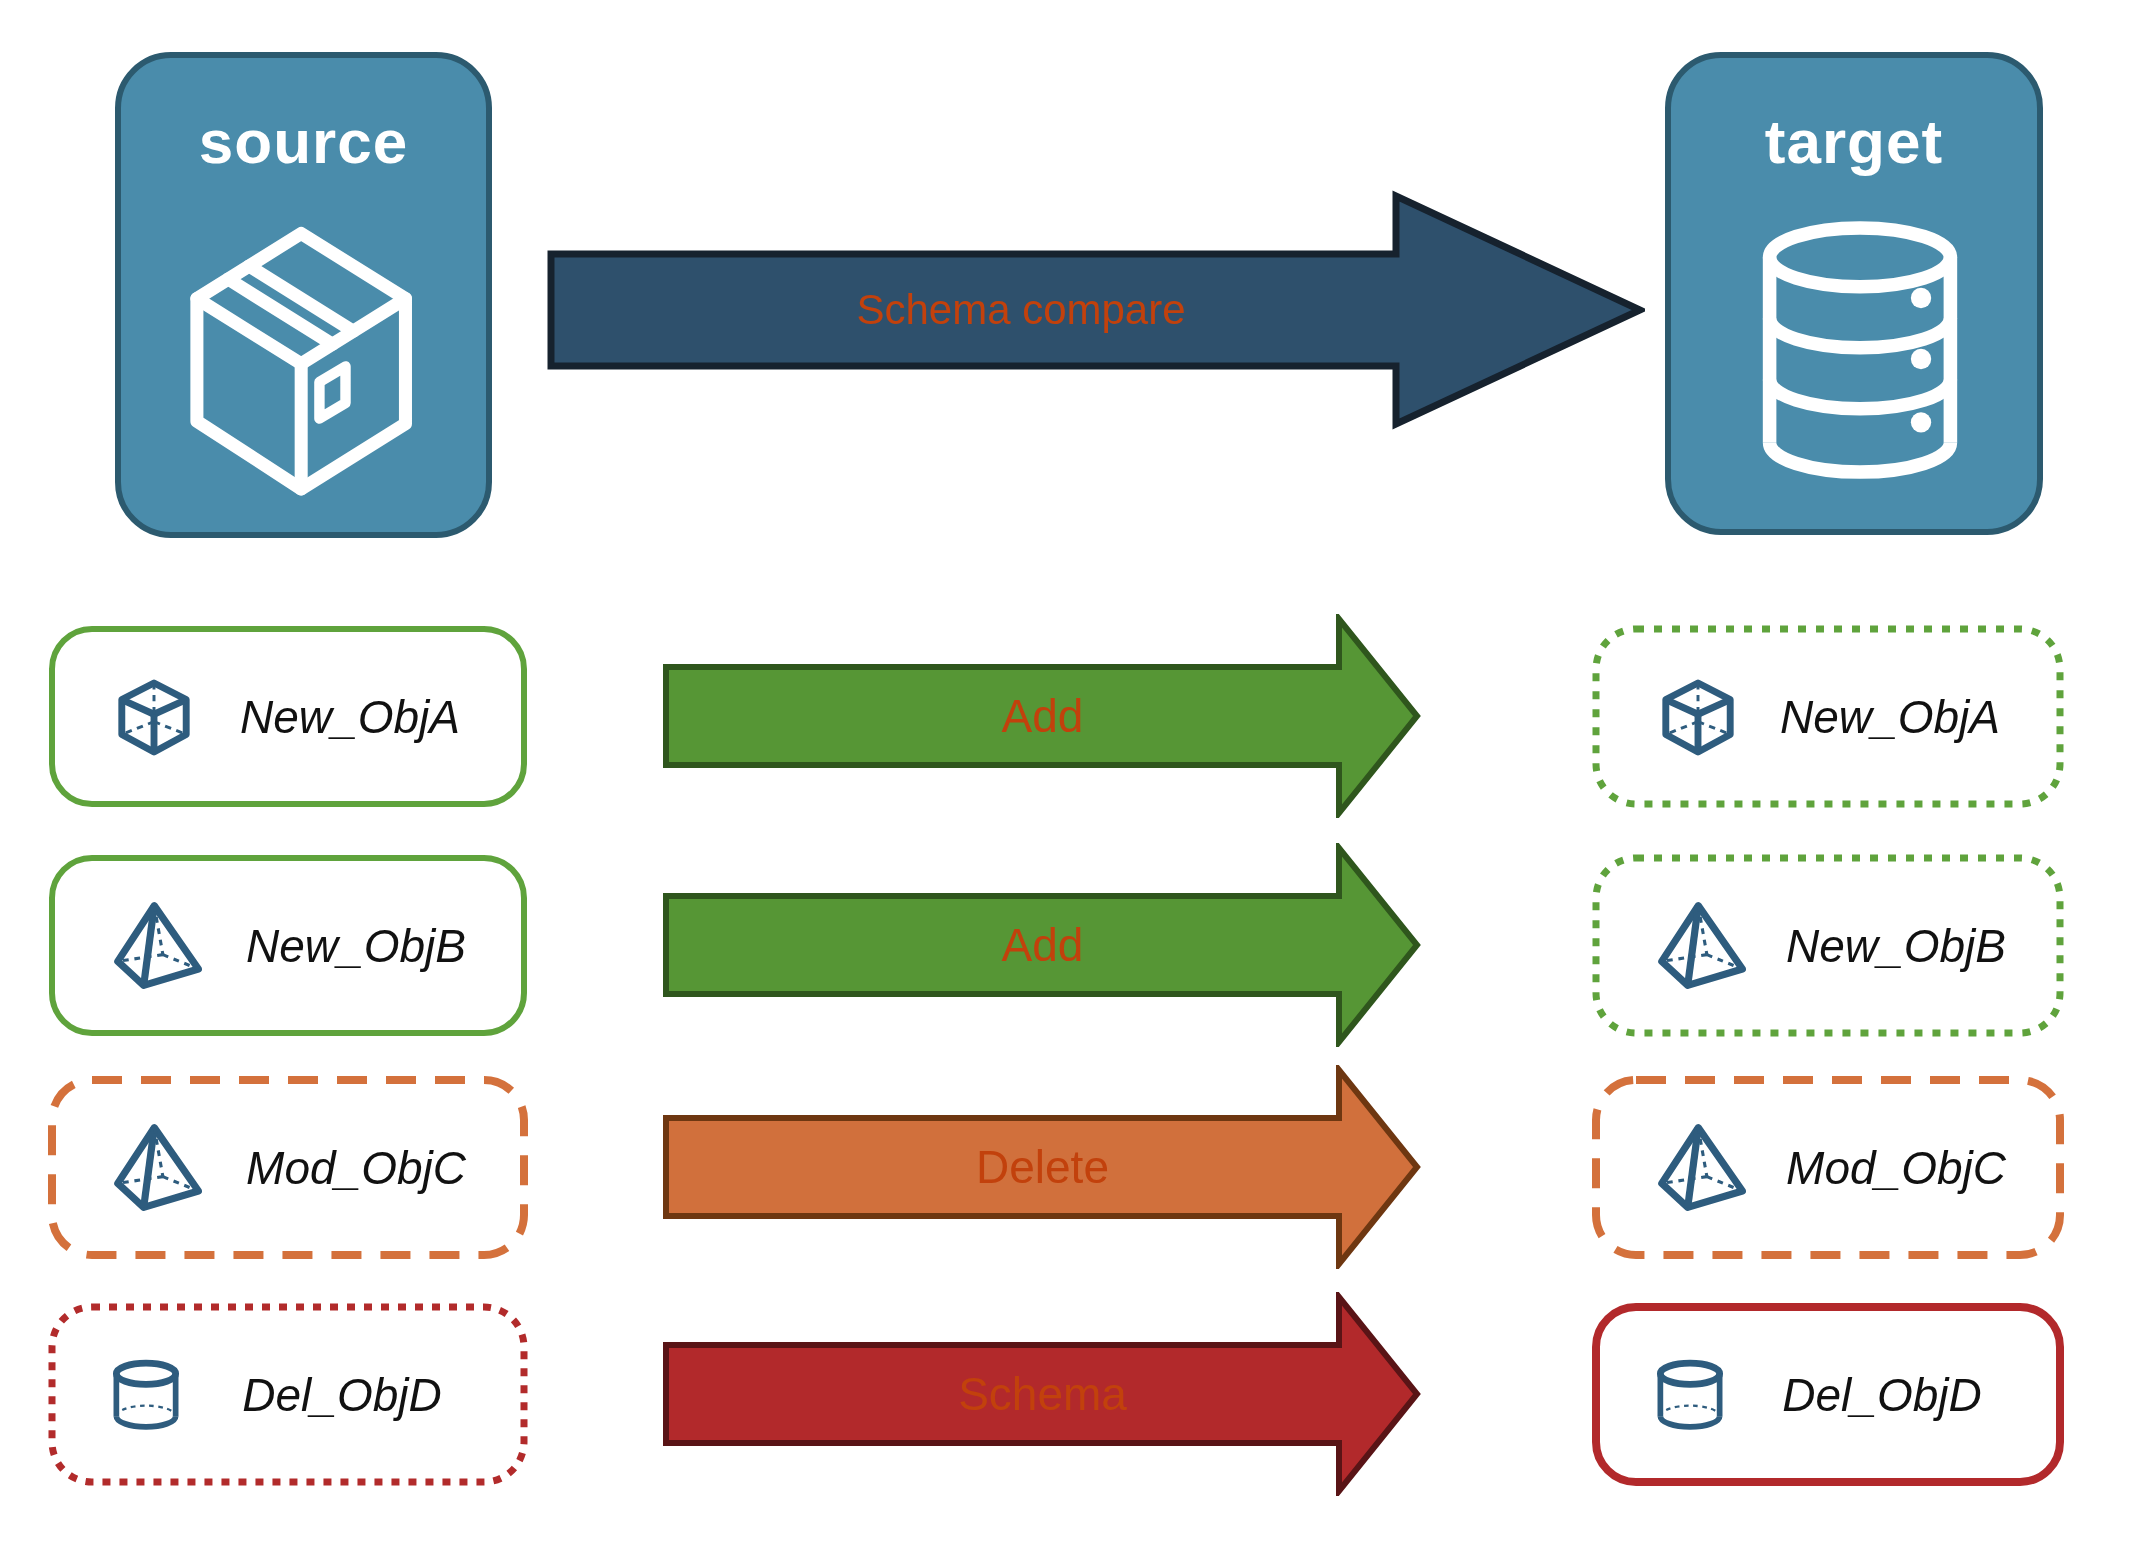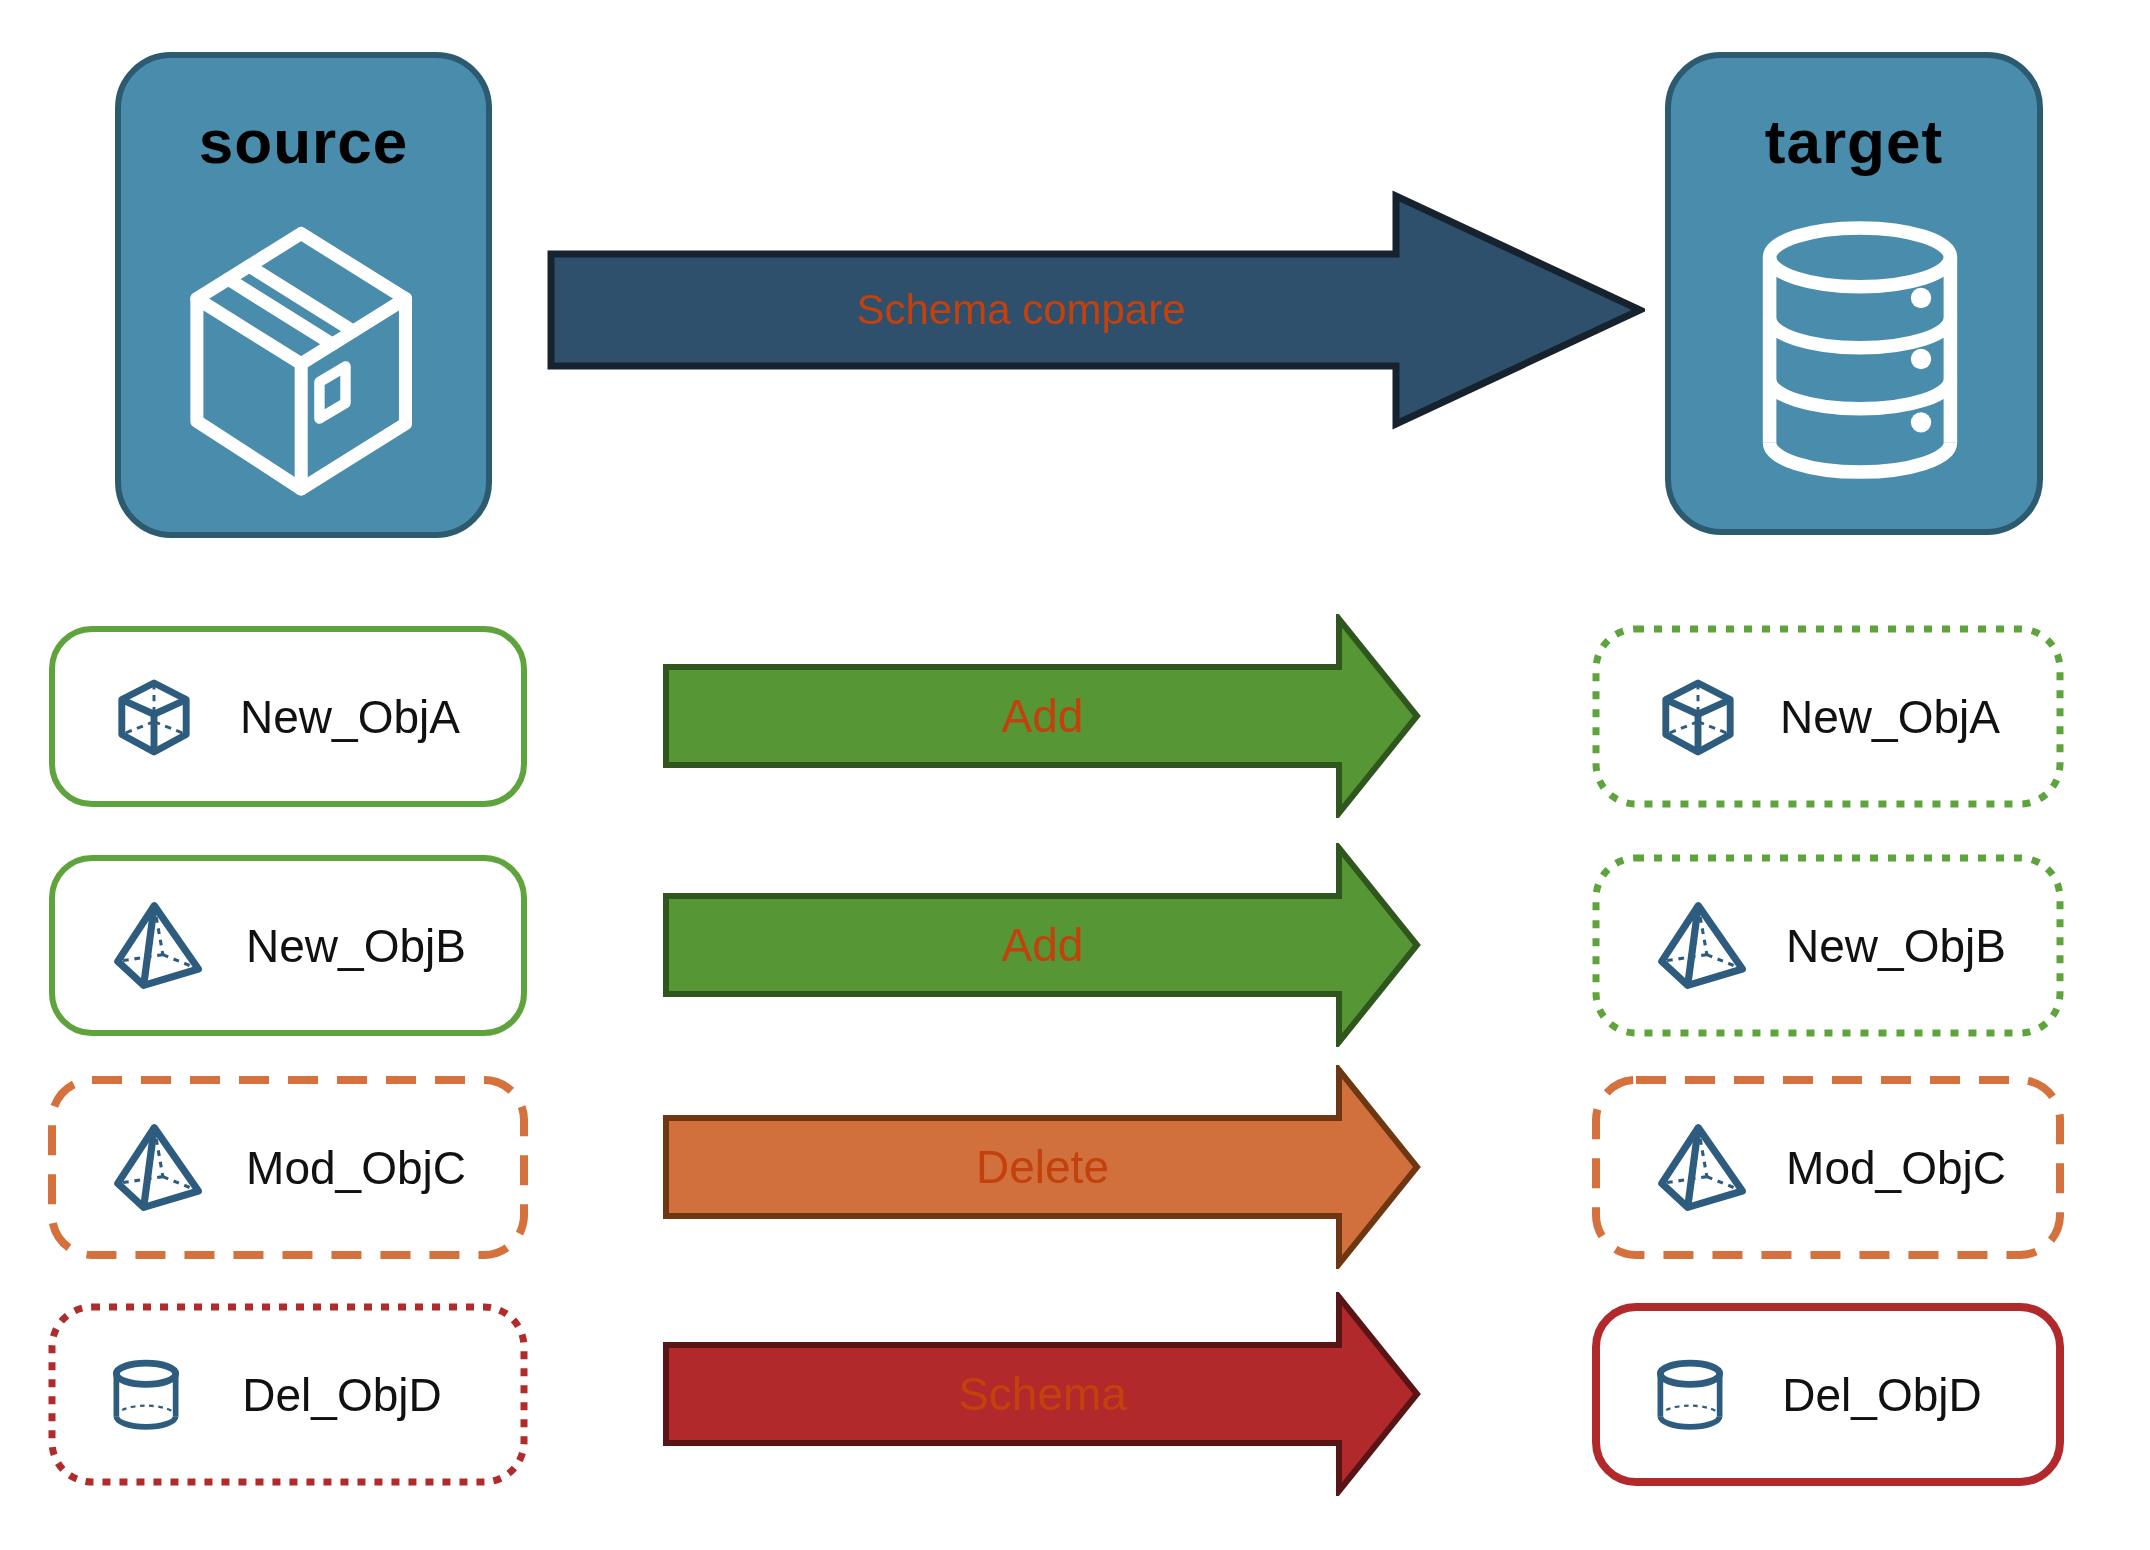--- a/index.html
+++ b/index.html
@@ -1,25 +1,25 @@
 <!DOCTYPE html>
 <html><head>
 <meta charset="utf-8">
 <style>
   html,body{margin:0;padding:0;background:#ffffff;}
   body{width:2150px;height:1550px;position:relative;font-family:"Liberation Sans",sans-serif;overflow:hidden;}
   .abs{position:absolute;}
 
   
   .panel{position:absolute;width:377px;height:486px;background:#4A8CAB;border:6px solid #2C5A6F;border-radius:56px;box-sizing:border-box;}
-  .panel-label{position:absolute;top:48px;left:0;right:0;text-align:center;color:#000000;font-size:62px;font-weight:bold;letter-spacing:1px;}
+  .panel-label{position:absolute;top:48px;left:0;right:0;text-align:center;color:#ffffff;font-size:62px;font-weight:bold;letter-spacing:1px;}
   .panel-icon{position:absolute;}
 
   
-  .obj-box{position:absolute;height:183px;}
+  .obj-box{position:absolute;height:183px;font-style:italic;}
   .obj-box .bsvg{position:absolute;left:0;top:0;}
   .obj-inner{position:absolute;inset:0;display:flex;align-items:center;}
   .oicon{margin-left:60px;flex:0 0 auto;}
   .olabel{flex:1;text-align:center;font-size:46px;color:#111111;padding-right:28px;white-space:nowrap;}
 
   .bs-solid-green {fill:none;stroke:#5FA33C;stroke-width:6;}
   .bs-dotted-green{fill:none;stroke:#5FA33C;stroke-width:7;stroke-dasharray:8 10;}
   .bs-dashed-orange{fill:none;stroke:#D4713C;stroke-width:8;stroke-dasharray:30 19;}
   .bs-dotted-red  {fill:none;stroke:#B22B2B;stroke-width:7;stroke-dasharray:8 9;}
   .bs-solid-red   {fill:none;stroke:#B2292B;stroke-width:8;}

